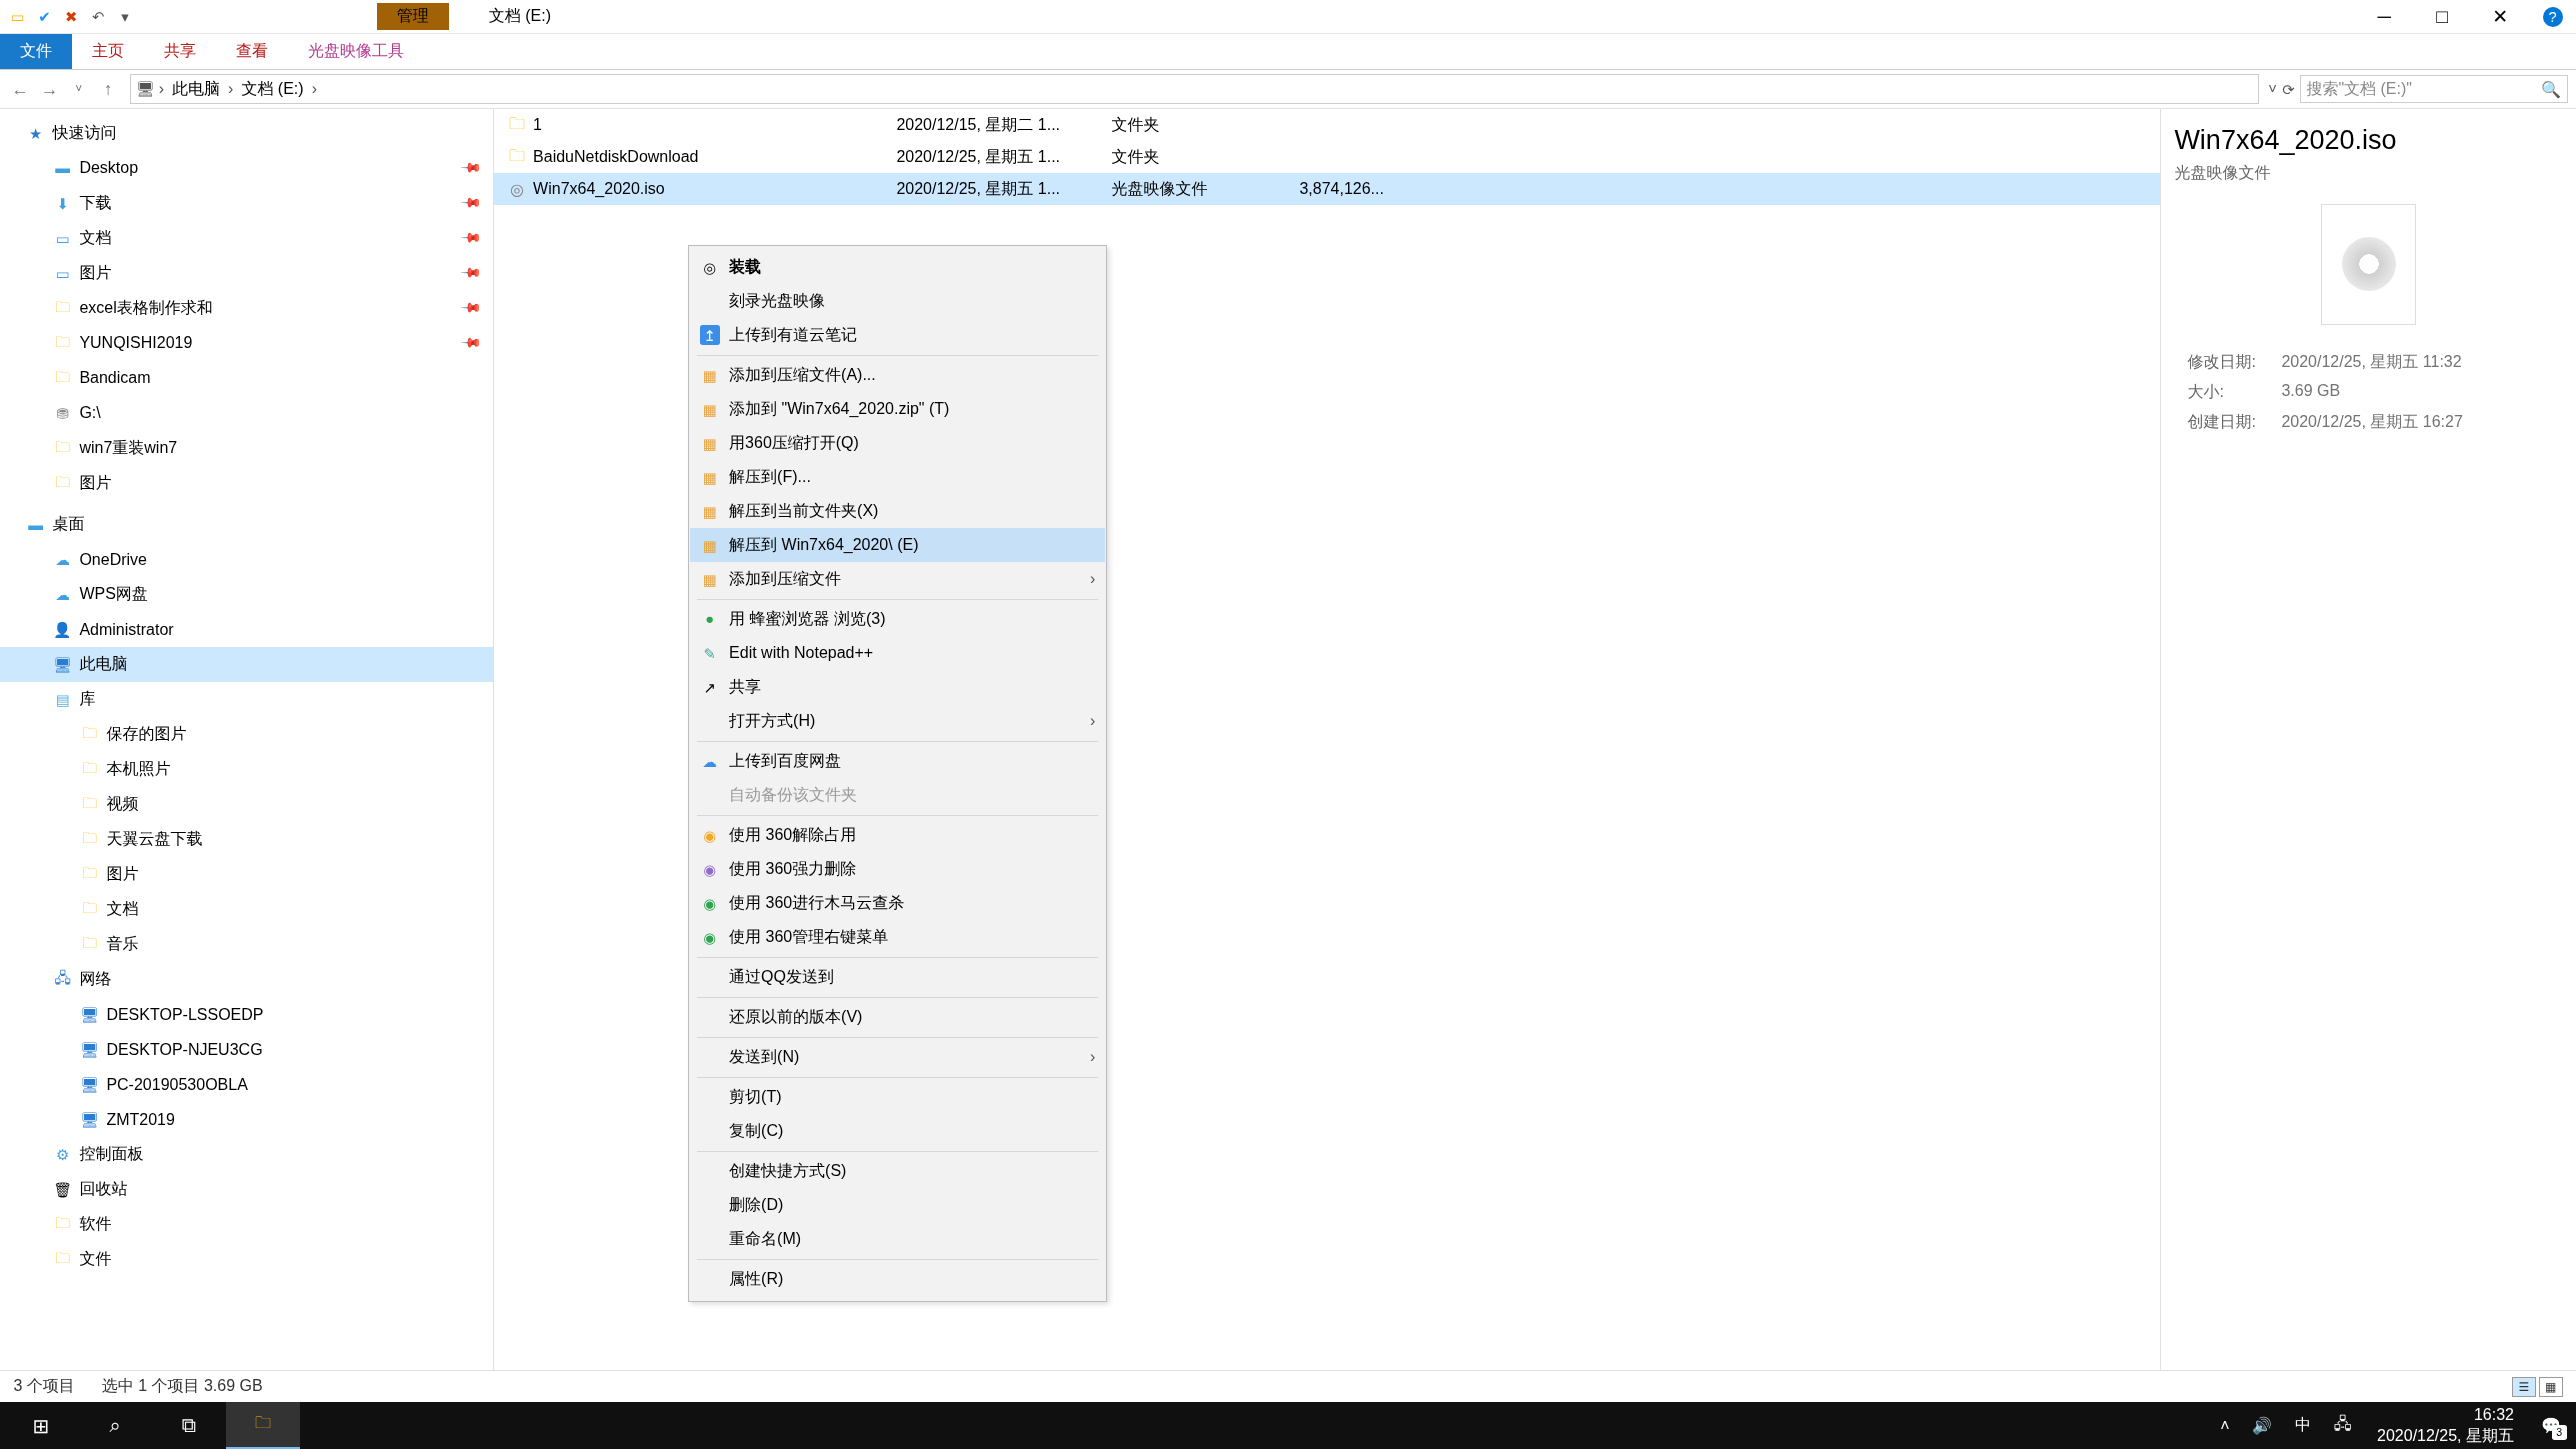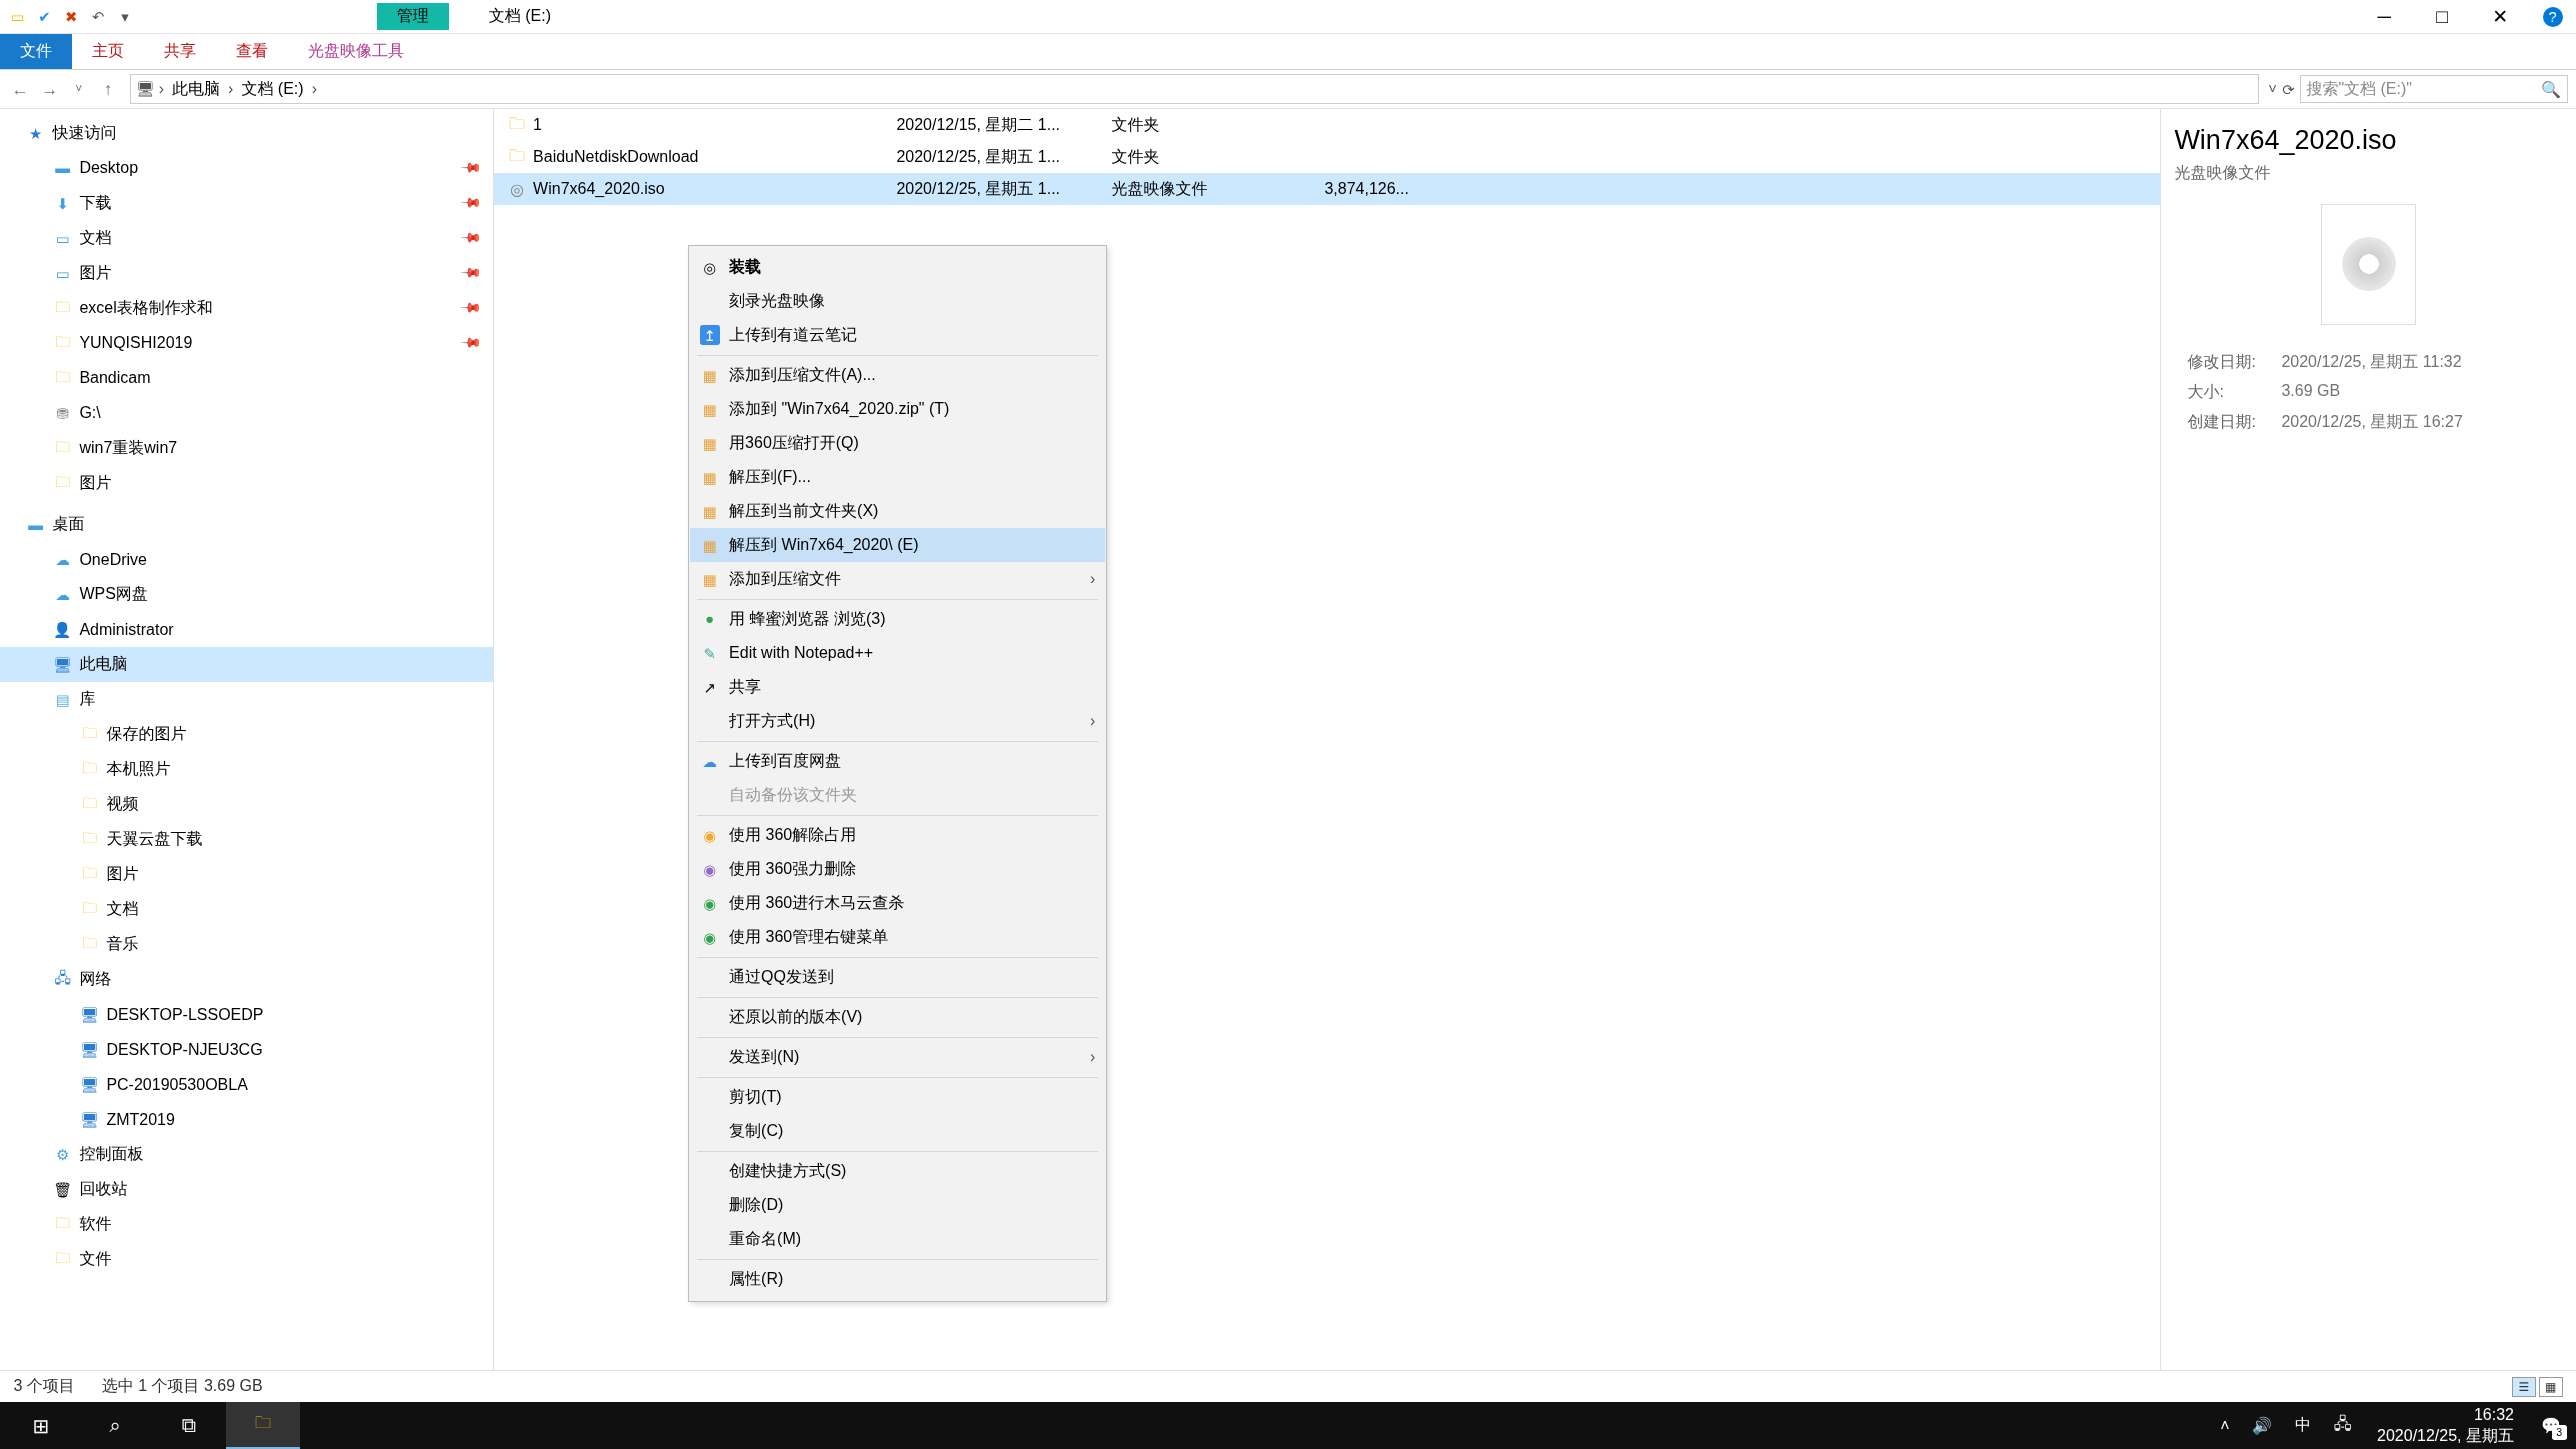--- a/index.html
+++ b/index.html
@@ -3,21 +3,21 @@
 <meta charset="utf-8">
 <style>
 * { margin: 0; padding: 0; box-sizing: border-box; font-family: "Microsoft YaHei", "Segoe UI", sans-serif; font-size: 16px; }
 body { width: 2576px; height: 1449px; background: #fff; overflow: hidden; position: relative; }
 
 
 .titlebar { height: 34px; background: #fff; display: flex; align-items: center; border-bottom: 0.7px solid #e5e5e5; }
 .qat { display: flex; align-items: center; gap: 5.4px; padding-left: 6.7px; }
 .qat-icon { width: 21.5px; height: 21.5px; display: flex; align-items: center; justify-content: center; font-size: 14.8px; }
 .tab-group { display: flex; margin-left: 241px; }
-.ctx-tab { padding: 2.7px 20px; background: #14b8a6; color: #000; }
+.ctx-tab { padding: 2.7px 20px; background: #a16207; color: #000; }
 .title-text { margin-left: 40px; color: #000; }
 .win-controls { margin-left: auto; display: flex; align-items: center; gap: 27px; padding-right: 13.4px; }
 .win-btn { width: 31px; height: 20px; display: flex; align-items: center; justify-content: center; font-size: 19px; color: #000; }
 .help-btn { width: 20px; height: 20px; border-radius: 50%; background: #0078d7; color: #fff; display: flex; align-items: center; justify-content: center; font-size: 14.8px; }
 
 
 .ribbon { height: 36px; background: #fff; display: flex; align-items: stretch; border-bottom: 0.7px solid #d0d0d0; }
 .rbtn { padding: 0 20px; display: flex; align-items: center; color: #b91c1c; }
 .rbtn.active { background: #1979ca; color: #fff; }
 .rbtn.ctx { color: #b03a8e; }
@@ -313,21 +313,21 @@
         <div class="col-type">文件夹</div>
         <div class="col-size"></div>
       </div>
       <div class="row sel">
         <div class="col-name">
             <span class="file-ico" style="color:#888">◎</span>
             <span>Win7x64_2020.iso</span>
           </div>
         <div class="col-date">2020/12/25, 星期五 1...</div>
         <div class="col-type">光盘映像文件</div>
-        <div class="col-size" style="text-align:center;padding-right:13.4px">3,874,126...</div>
+        <div class="col-size" style="text-align:left;padding-right:13.4px">3,874,126...</div>
       </div>
     </div>
 
     <div class="details">
       <div class="det-title">Win7x64_2020.iso</div>
       <div class="det-sub">光盘映像文件</div>
       <div class="det-thumb">
           <div class="disc"></div>
         </div>
       <div class="det-row">

